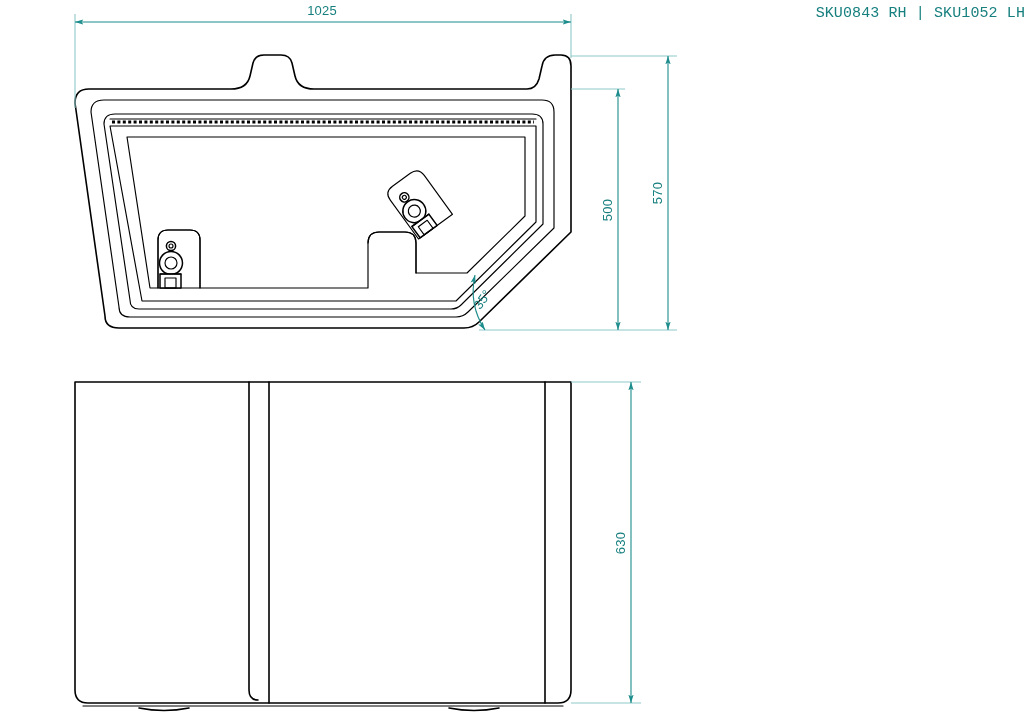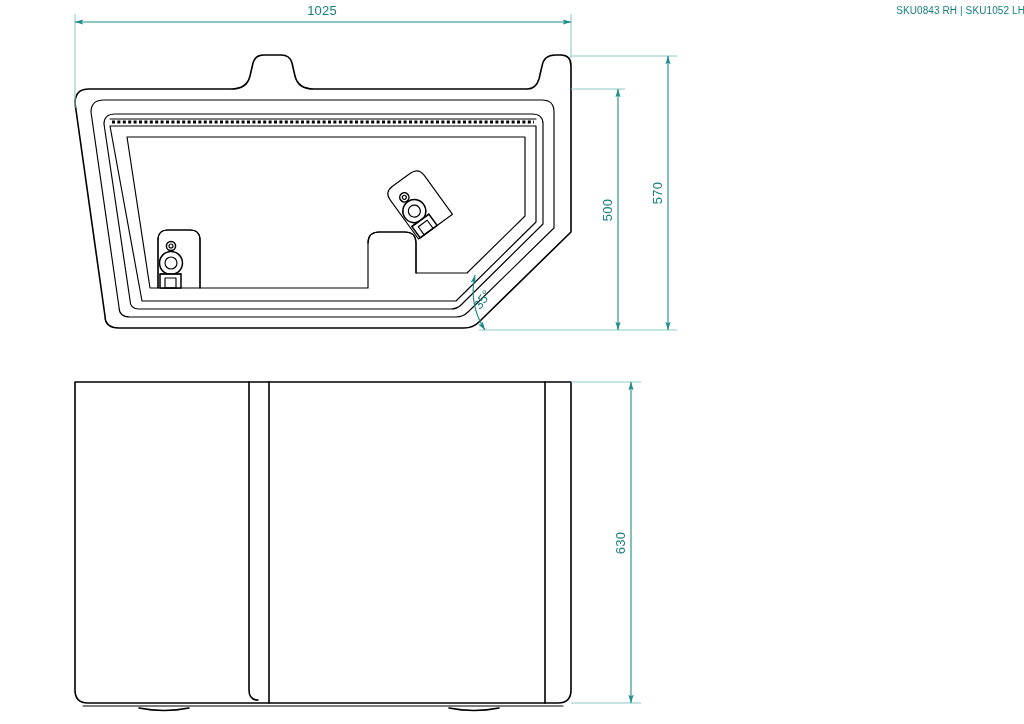--- a/index.html
+++ b/index.html
@@ -71,22 +71,22 @@
     fill: #17807f;
     font-family: "Liberation Sans", sans-serif;
     font-size: 13px;
     letter-spacing: 0.2px;
   }
   .sku-text {
     position: absolute;
     right: 8px;
     top: 5px;
     color: #17807f;
-    font-family: Liberation Sans, sans-serif;
-    font-size: 10px;
+    font-family: Liberation Mono, monospace;
+    font-size: 15px;
     white-space: nowrap;
     letter-spacing: 0.1px;
   }
 </style>
 </head>
 <body>
 
 <div id="drawing-root">
 
   <svg class="cad" viewBox="0 0 1024 724" xmlns="http://www.w3.org/2000/svg">

